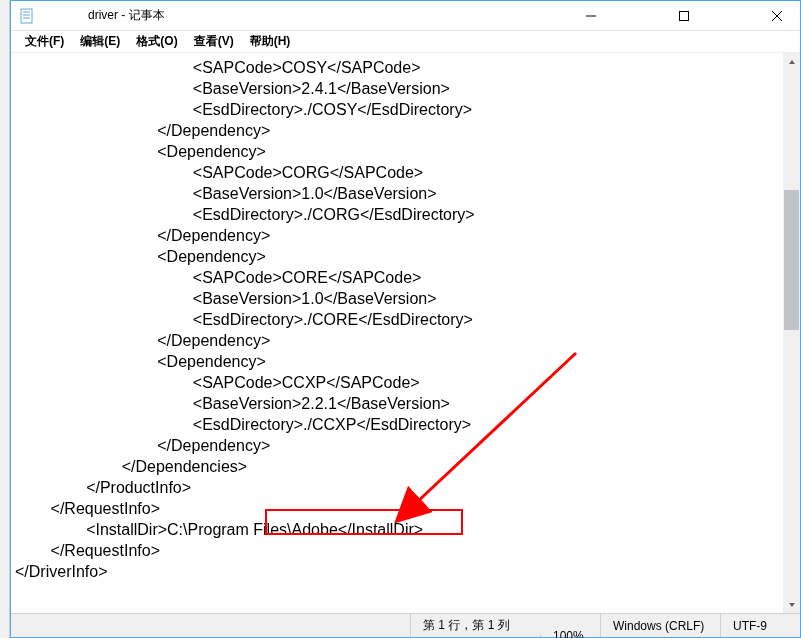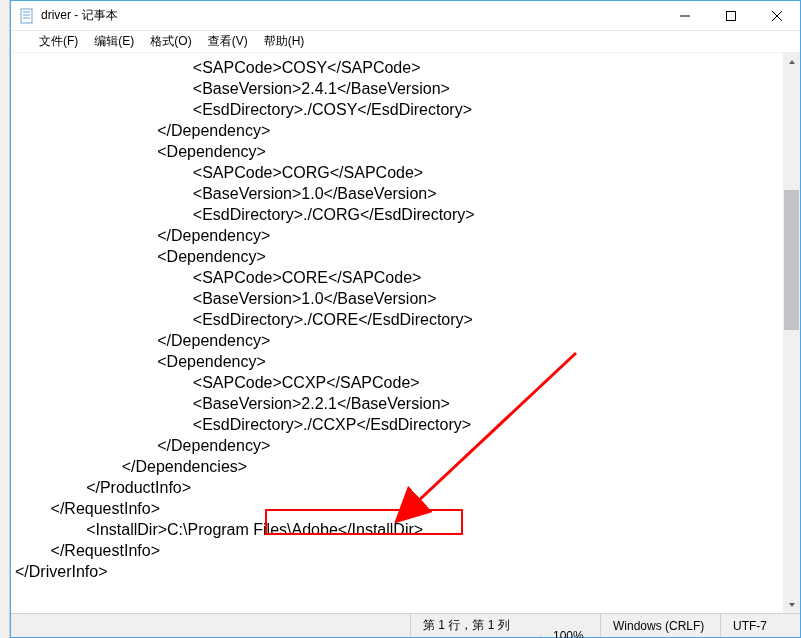--- a/index.html
+++ b/index.html
@@ -1,26 +1,26 @@
 <!DOCTYPE html>
 <html><head>
 <meta charset="utf-8">
 <style>
   * { box-sizing: border-box; margin: 0; padding: 0; }
   html, body { width: 801px; height: 638px; font-family: "Segoe UI", "Microsoft YaHei", Arial, sans-serif; overflow: hidden; background: #fff; }
   .left-strip { position: absolute; left: 0; top: 0; width: 10px; height: 100%; background: #f0f0f0; border-right: 1px solid #d0d0d0; }
   .window { position: absolute; left: 10px; top: 0; width: 791px; height: 638px; background: #fff; border: 1px solid #4ea6e6; }
-  .titlebar { height: 30px; background: #fff; display: flex; align-items: center; border-bottom: 1px solid #e5e5e5; }
+  .titlebar { height: 30px; background: #fff; display: flex; align-items: center; border-bottom: 1px solid #e5e5e5; gap: 47px; }
   .title-icon { width: 16px; height: 16px; margin: 0 6px 0 8px; display: inline-block; }
   .title-icon svg { width: 16px; height: 16px; }
   .title-text { font-size: 12px; color: #000; flex: 0 0 auto; }
   .title-spacer { flex: 1; }
   .winbtn { width: 46px; height: 30px; display: flex; align-items: center; justify-content: center; }
   .winbtn svg { width: 10px; height: 10px; }
-  .menubar { height: 22px; background: #fff; display: flex; align-items: center; padding-left: 20px; font-size: 12px; border-bottom: 1px solid #f0f0f0; }
+  .menubar { height: 22px; background: #fff; display: flex; align-items: center; padding-left: 6px; font-size: 12px; border-bottom: 1px solid #f0f0f0; font-weight: bold; }
   .menuitem { padding: 2px 8px; cursor: default; }
   .content-wrap { position: relative; width: 100%; height: calc(100% - 30px - 22px - 24px); padding-left: 14px; }
   .content { position: absolute; left: 0; top: 0; right: 17px; bottom: 0; background: #fff; padding: 4px 0 0 4px; font-family: "Microsoft YaHei", "Segoe UI", Arial, sans-serif; font-size: 16px; line-height: 21px; white-space: pre; color: #000; overflow: hidden; }
   .vscroll { position: absolute; right: 0; top: 0; width: 17px; height: 100%; background: #f0f0f0; }
   .vscroll .arrow { width: 17px; height: 17px; display: flex; align-items: center; justify-content: center; }
   .vscroll .track { position: absolute; top: 17px; bottom: 17px; left: 0; right: 0; }
   .vscroll .thumb { position: absolute; left: 1px; right: 1px; top: 120px; height: 140px; background: #c2c3c9; }
   .vscroll .arrow.down { position: absolute; bottom: 0; }
   .statusbar { position: absolute; bottom: 0; left: 0; right: 0; height: 24px; background: #f0f0f0; border-top: 1px solid #d0d0d0; display: flex; align-items: stretch; font-size: 12px; justify-content: flex-end; }
   .status-cell { border-left: 1px solid #d0d0d0; display: flex; align-items: center; padding: 0 12px; }
@@ -124,16 +124,16 @@
       </defs>
       <line x1="185" y1="10" x2="25" y2="160" stroke="#ff0000" stroke-width="3" marker-end="url(#ahead)"></line>
     </svg>
   </div>
 
   <div class="statusbar">
     <div class="status-spacer"></div>
     <div class="status-cell" style="min-width:130px;">第 1 行，第 1 列</div>
     <div class="status-cell" style="min-width:60px;margin-top:20px;">100%</div>
     <div class="status-cell" style="min-width:120px;text-align:center;">Windows (CRLF)</div>
-    <div class="status-cell" style="min-width:80px;">UTF-7</div>
+    <div class="status-cell" style="min-width:80px;">UTF-9</div>
   </div>
 
 </div>
 
 </body></html>

